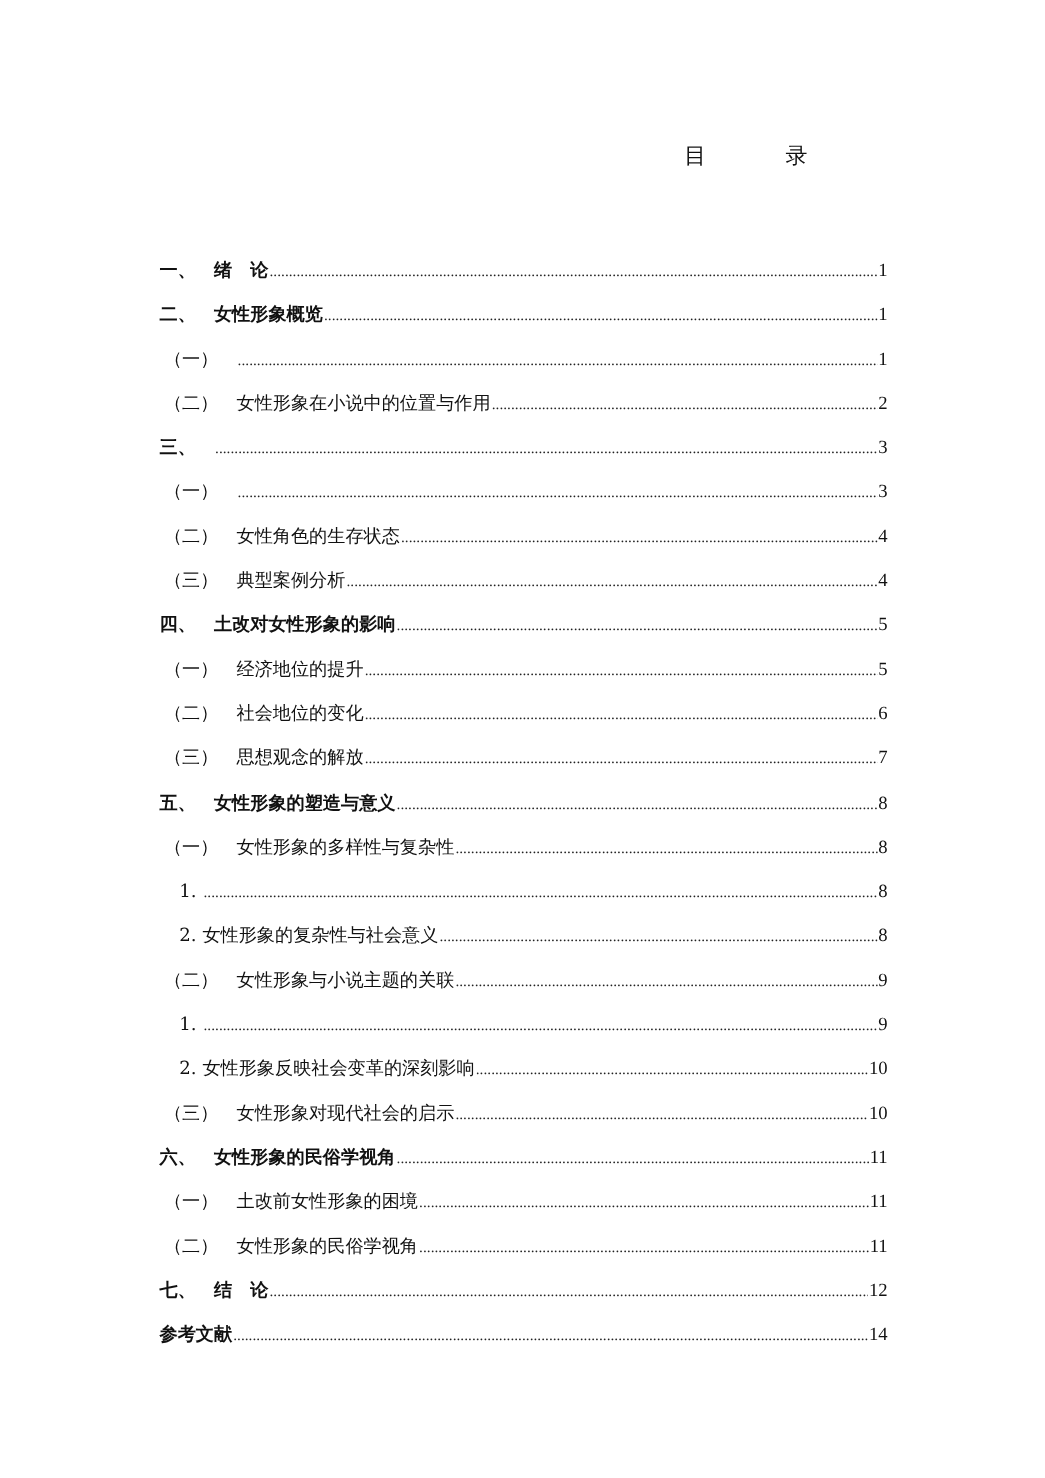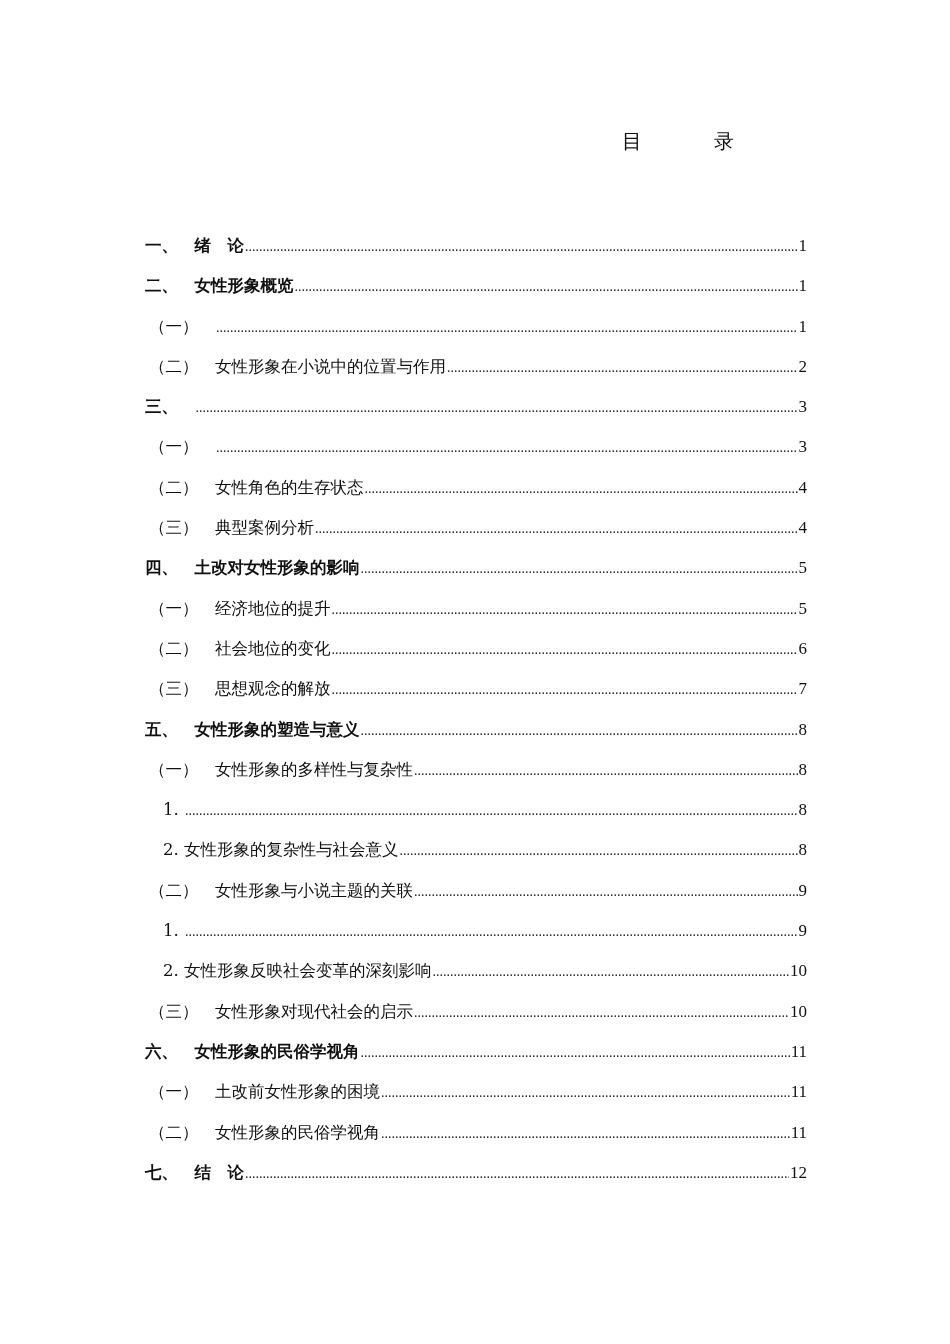--- a/index.html
+++ b/index.html
@@ -159,13 +159,19 @@
       <span class="label">女性形象的民俗学视角</span>
       <span class="leader"></span>
       <span class="page">11</span>
     </div>
   <div class="row level1">
       <span class="num">七、　</span>
       <span class="label">结　论</span>
       <span class="leader"></span>
       <span class="page">12</span>
     </div>
+  <div class="row level1">
+      <span class="num"></span>
+      <span class="label">参考文献</span>
+      <span class="leader"></span>
+      <span class="page">14</span>
+    </div>
 </div>
 
 </body></html>

